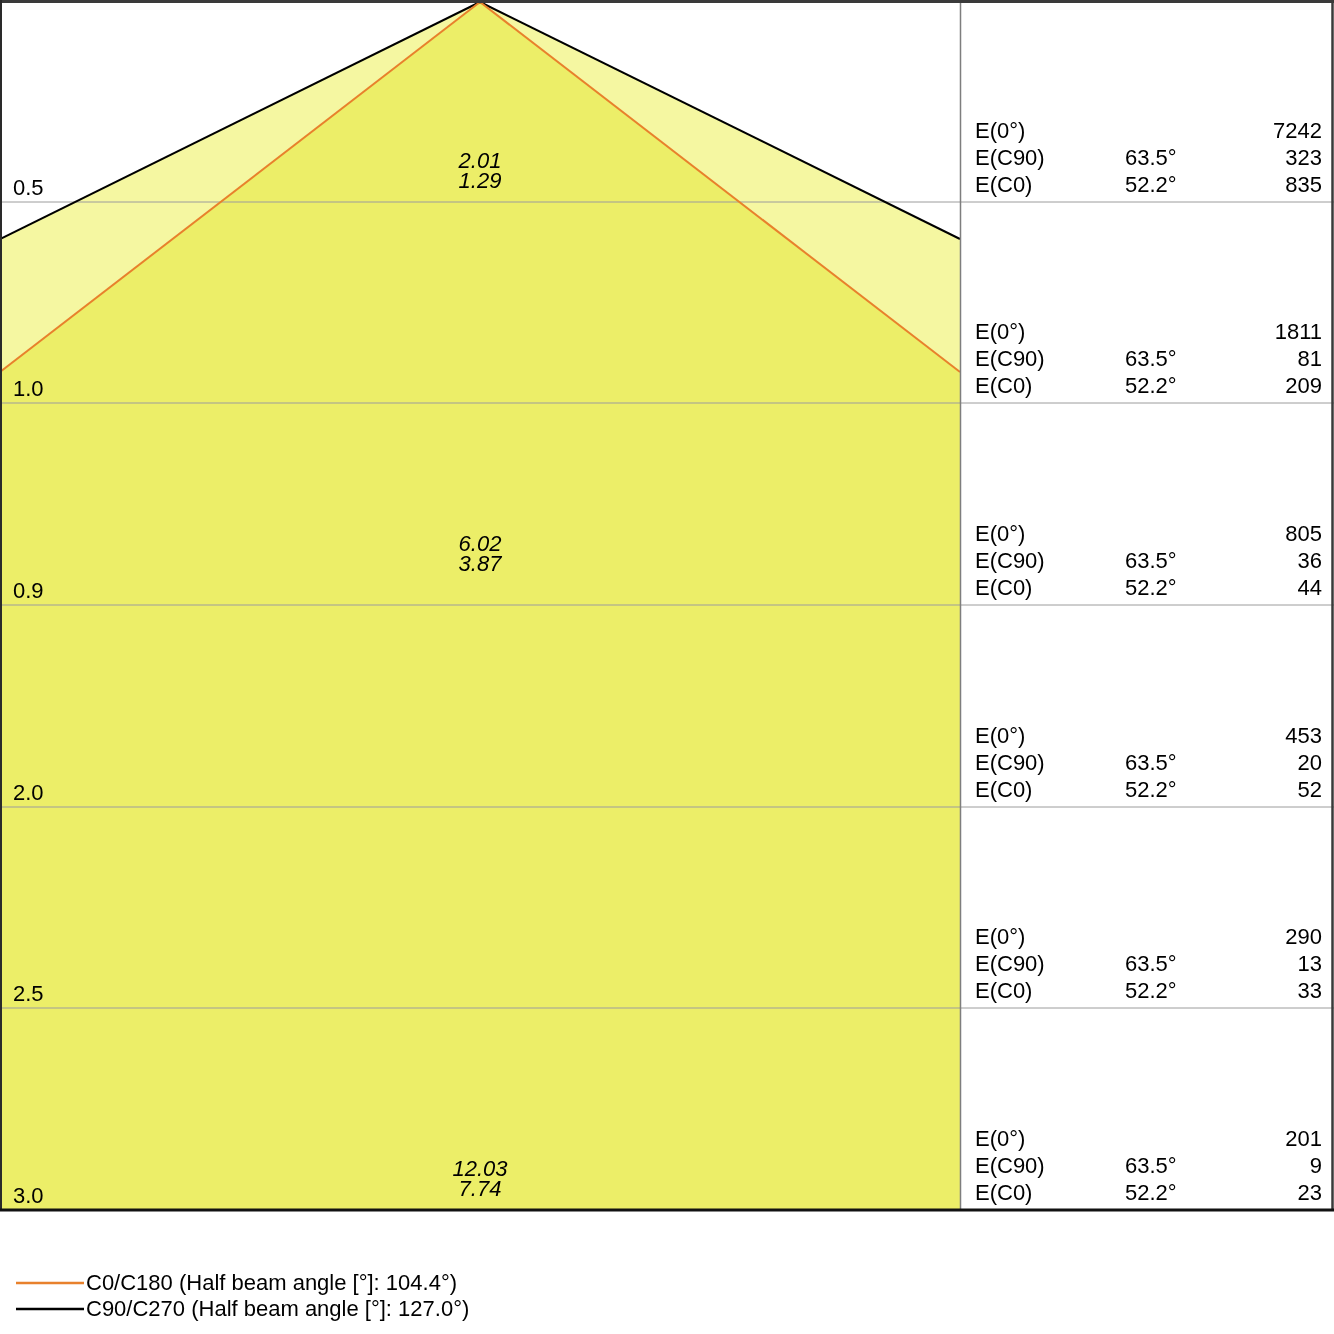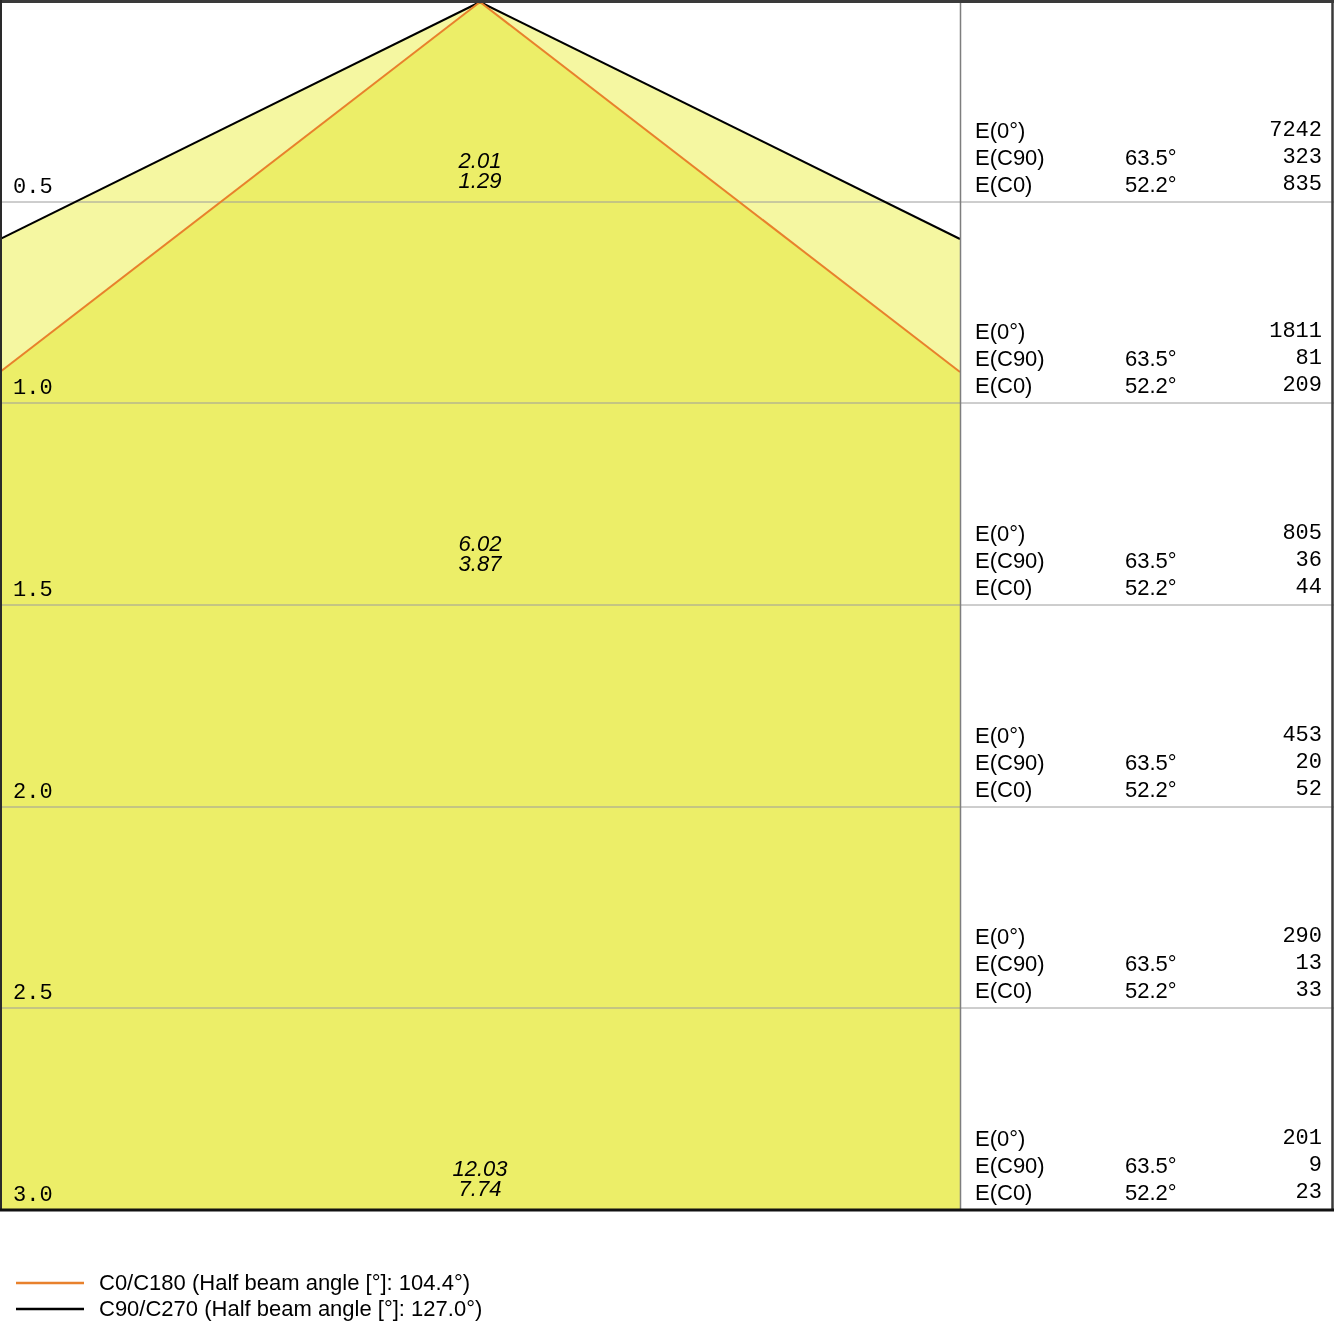--- a/index.html
+++ b/index.html
@@ -1,27 +1,27 @@
 <!DOCTYPE html>
 <html><head>
 <meta charset="utf-8">
 <style>
   html,body{margin:0;padding:0;background:#fff;}
   .canvas{
     position:relative;width:1334px;height:1334px;background:#fff;overflow:hidden;
     font-family:"Liberation Sans",sans-serif;color:#000;
   }
   .cone-svg{position:absolute;left:0;top:0;}
-  .dist{position:absolute;left:13px;font-size:22px;line-height:22px;font-family:Liberation Mono, monospace;}
+  .dist{position:absolute;left:13px;font-size:22px;line-height:22px;}
   .cones{position:absolute;left:330px;width:300px;text-align:center;font-size:22px;line-height:20px;font-style:italic;}
   .etable{position:absolute;left:975px;width:347px;font-size:22px;}
   .erow{display:grid;grid-template-columns:150px 1fr auto;height:27px;line-height:27px;}
-  .ev{text-align:center;font-family:Liberation Mono, monospace;}
+  .ev{text-align:center;}
   .caption{position:absolute;left:13px;top:1226px;font-size:22px;}
-  .legend-row{position:absolute;left:15px;display:flex;align-items:center;gap:14px;font-size:22px;height:27px;}
+  .legend-row{position:absolute;left:15px;display:flex;align-items:center;gap:1px;font-size:22px;height:27px;}
   .swatch{flex:0 0 auto;display:block;}
 </style>
 </head>
 <body>
 
 <div class="canvas">
 
   <svg class="cone-svg" width="1334" height="1334" viewBox="0 0 1334 1334">
 
     <polygon points="480,2 960,239 960,1210 0,1210 0,239" fill="#F5F7A1"></polygon>
@@ -40,21 +40,21 @@
 
     <line x1="960.5" y1="0" x2="960.5" y2="1210" stroke="#7E7E7E" stroke-width="1.5"></line>
     <line x1="0" y1="1.5" x2="1334" y2="1.5" stroke="#3A3A3A" stroke-width="3"></line>
     <line x1="1" y1="0" x2="1" y2="1210" stroke="#2A2A2A" stroke-width="2"></line>
     <line x1="1332.5" y1="0" x2="1332.5" y2="1210" stroke="#3A3A3A" stroke-width="2.5"></line>
     <line x1="0" y1="1210" x2="1334" y2="1210" stroke="#111111" stroke-width="3"></line>
   </svg>
 
   <div class="dist" style="top:177px">0.5</div>
   <div class="dist" style="top:378px">1.0</div>
-  <div class="dist" style="top:580px">1.5</div>
+  <div class="dist" style="top:580px">0.9</div>
   <div class="dist" style="top:782px">2.0</div>
   <div class="dist" style="top:983px">2.5</div>
   <div class="dist" style="top:1185px">3.0</div>
 
   <div class="cones" style="top:151px">
     <div>2.01</div>
     <div>1.29</div>
   </div>
   <div class="cones" style="top:534px">
     <div>6.02</div>

